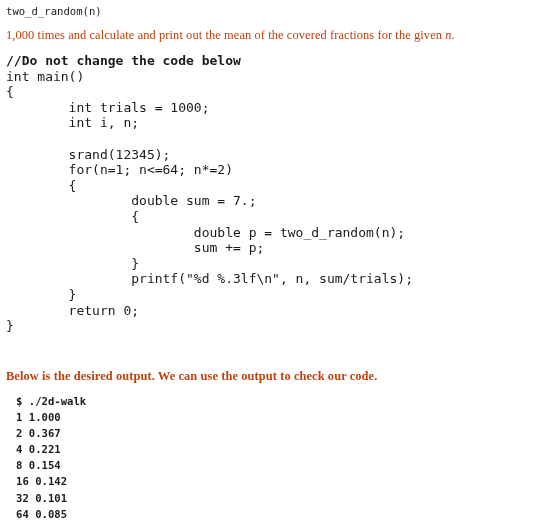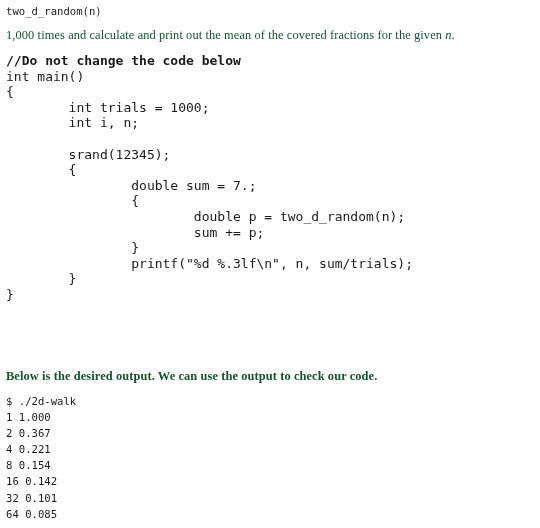--- a/index.html
+++ b/index.html
@@ -21,21 +21,21 @@
     height: 528px;
     padding: 12px;
     box-sizing: border-box;
   }
 
   
   .prose {
     font-family: "Liberation Serif", "DejaVu Serif", serif;
     font-size: 12.4px;
     line-height: 15px;
-    color: #14532d;
+    color: #c2410c;
     letter-spacing: 0.1px;
     white-space: nowrap;
   }
   .prose .mathit {
     font-style: italic;
     font-family: "Liberation Serif", "DejaVu Serif", serif;
   }
   .prose .num {
     font-family: "Liberation Serif", "DejaVu Serif", serif;
   }
@@ -71,49 +71,51 @@
     white-space: pre;
     color: #1a1a1a;
     min-height: 16.1px;
   }
 
   
   #signature-line      { position: absolute; left: 6px;  top: 4px;   }
   #intro-paragraph     { position: absolute; left: 6px;  top: 28px;  }
   #code-listing        { position: absolute; left: 6px;  top: 53px;  }
   #desired-output-note { position: absolute; left: 6px;  top: 369px; font-weight: bold; }
-  #terminal-output     { position: absolute; left: 6px;  top: 393px; }
+  #terminal-output     { position: absolute; left: 16px;  top: 393px; font-weight: bold; }
 </style>
 </head>
 <body>
 
 <div class="page">
 
   <div id="signature-line" class="mono">two_d_random(n)</div>
 
   <div id="intro-paragraph" class="prose">
     <span class="num">1,000</span><span> times and calculate and print out the mean of the covered fractions for the given </span><span class="mathit">n</span><span>.</span>
   </div>
 
   <div id="code-listing">
       <div class="code-line bold">//Do not change the code below</div>
       <div class="code-line">int main()</div>
       <div class="code-line">{</div>
       <div class="code-line">        int trials = 1000;</div>
       <div class="code-line">        int i, n;</div>
       <div class="code-line blank">&nbsp;</div>
       <div class="code-line">        srand(12345);</div>
+      <div class="code-line">        for(n=1; n&lt;=64; n*=2)</div>
       <div class="code-line">        {</div>
       <div class="code-line">                double sum = 7.;</div>
       <div class="code-line">                {</div>
       <div class="code-line">                        double p = two_d_random(n);</div>
       <div class="code-line">                        sum += p;</div>
       <div class="code-line">                }</div>
       <div class="code-line">                printf("%d %.3lf\n", n, sum/trials);</div>
       <div class="code-line">        }</div>
+      <div class="code-line">        return 0;</div>
       <div class="code-line">}</div>
     </div>
 
   <div id="desired-output-note" class="prose">Below is the desired output.  We can use the output to check our code.</div>
 
   <div id="terminal-output">
       <div class="out-line">$ ./2d-walk</div>
       <div class="out-line">1 1.000</div>
       <div class="out-line">2 0.367</div>
       <div class="out-line">4 0.221</div>

